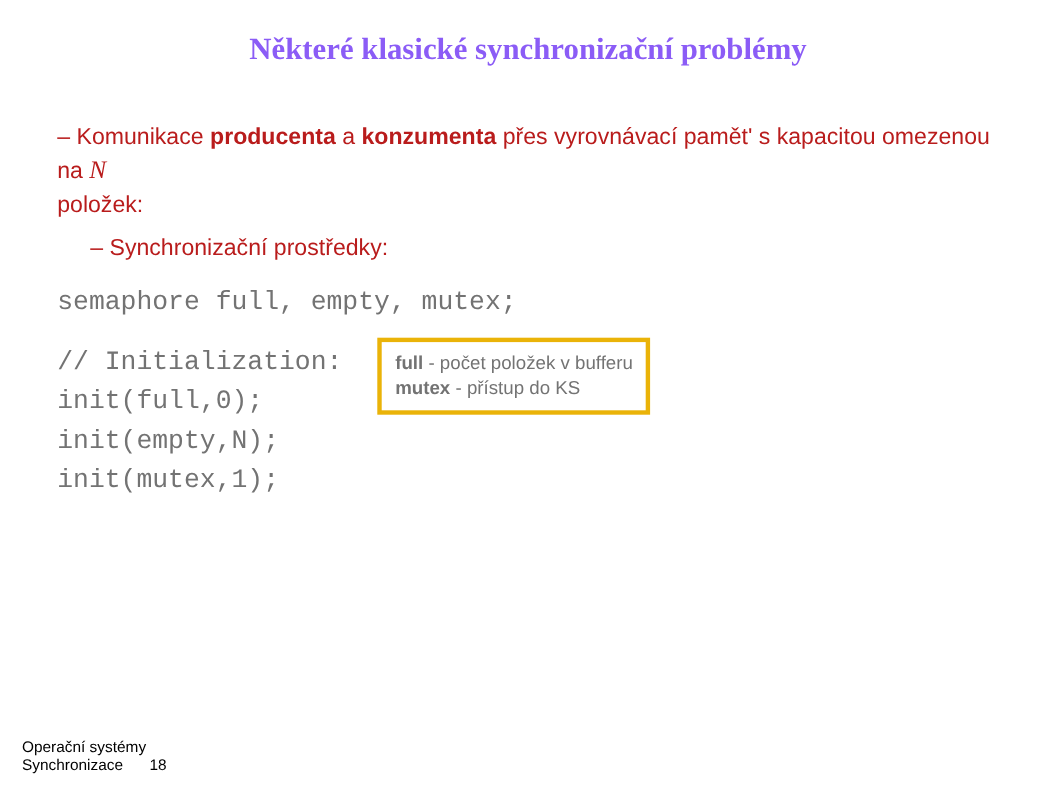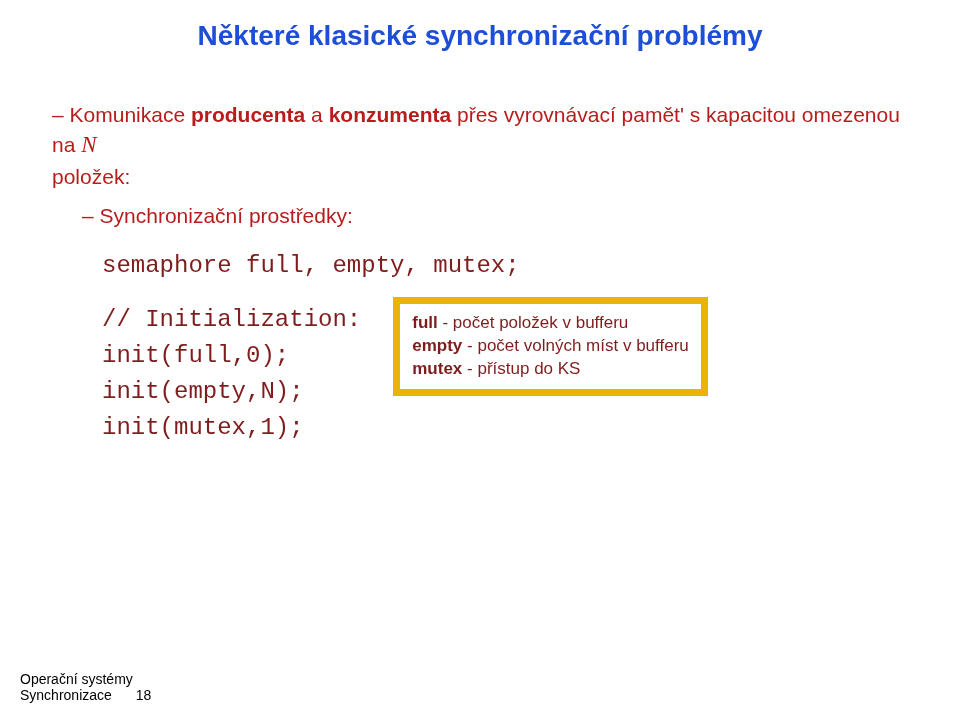--- a/index.html
+++ b/index.html
@@ -18,23 +18,24 @@
     .slide {
       width: 100%;
       height: 100%;
       padding: 20px 40px 0 40px;
       position: relative;
     }
     .title {
       text-align: center;
       font-size: 28px;
       font-weight: bold;
-      color: #1d4ed8;
-      margin-top: 0;
+      color: #8b5cf6;
+      margin-top: 10px;
       margin-bottom: 48px;
+      font-family: Liberation Serif, serif;
     }
     .content {
       padding-left: 12px;
     }
     .bullet-item {
       font-size: 21px;
       color: #b91c1c;
       margin-bottom: 10px;
       line-height: 1.4;
     }
@@ -42,37 +43,36 @@
       font-style: italic;
       font-family: 'Times New Roman', serif;
       font-size: 23px;
     }
     .sub-indent {
       margin-left: 30px;
     }
     .code-block {
       font-family: 'Courier New', monospace;
       font-size: 24px;
-      color: #7f1d1d;
-      margin-left: 50px;
+      color: #737373;
       margin-top: 18px;
       line-height: 1.5;
     }
     .code-line {
       white-space: pre;
     }
     .code-row {
       display: flex;
       align-items: flex-start;
     }
     .code-col {
       flex: 0 0 auto;
     }
     .annotation-box {
-      border: 7px solid #eab308;
+      border: 4px solid #eab308;
       padding: 8px 12px;
       font-size: 17px;
       font-family: Arial, Helvetica, sans-serif;
       line-height: 1.35;
       margin-left: 32px;
       margin-top: -5px;
       background: #fff;
     }
     .annotation-box .term {
       font-weight: bold;
@@ -121,21 +121,20 @@
       <div class="spacer"></div>
       <div class="code-row">
         <div class="code-col">
           <div class="code-line">// Initialization:</div>
           <div class="code-line">init(full,0);</div>
           <div class="code-line">init(empty,N);</div>
           <div class="code-line">init(mutex,1);</div>
         </div>
         <div class="annotation-box">
           <div><span class="term">full</span><span> - počet položek v bufferu</span></div>
-          <div><span class="term">empty</span><span> - počet volných míst v bufferu</span></div>
           <div><span class="term">mutex</span><span> - přístup do KS</span></div>
         </div>
       </div>
     </div>
   </div>
 
   <div class="footer">
     <div>Operační systémy</div>
     <div class="footer-right">
       <span>Synchronizace</span>

